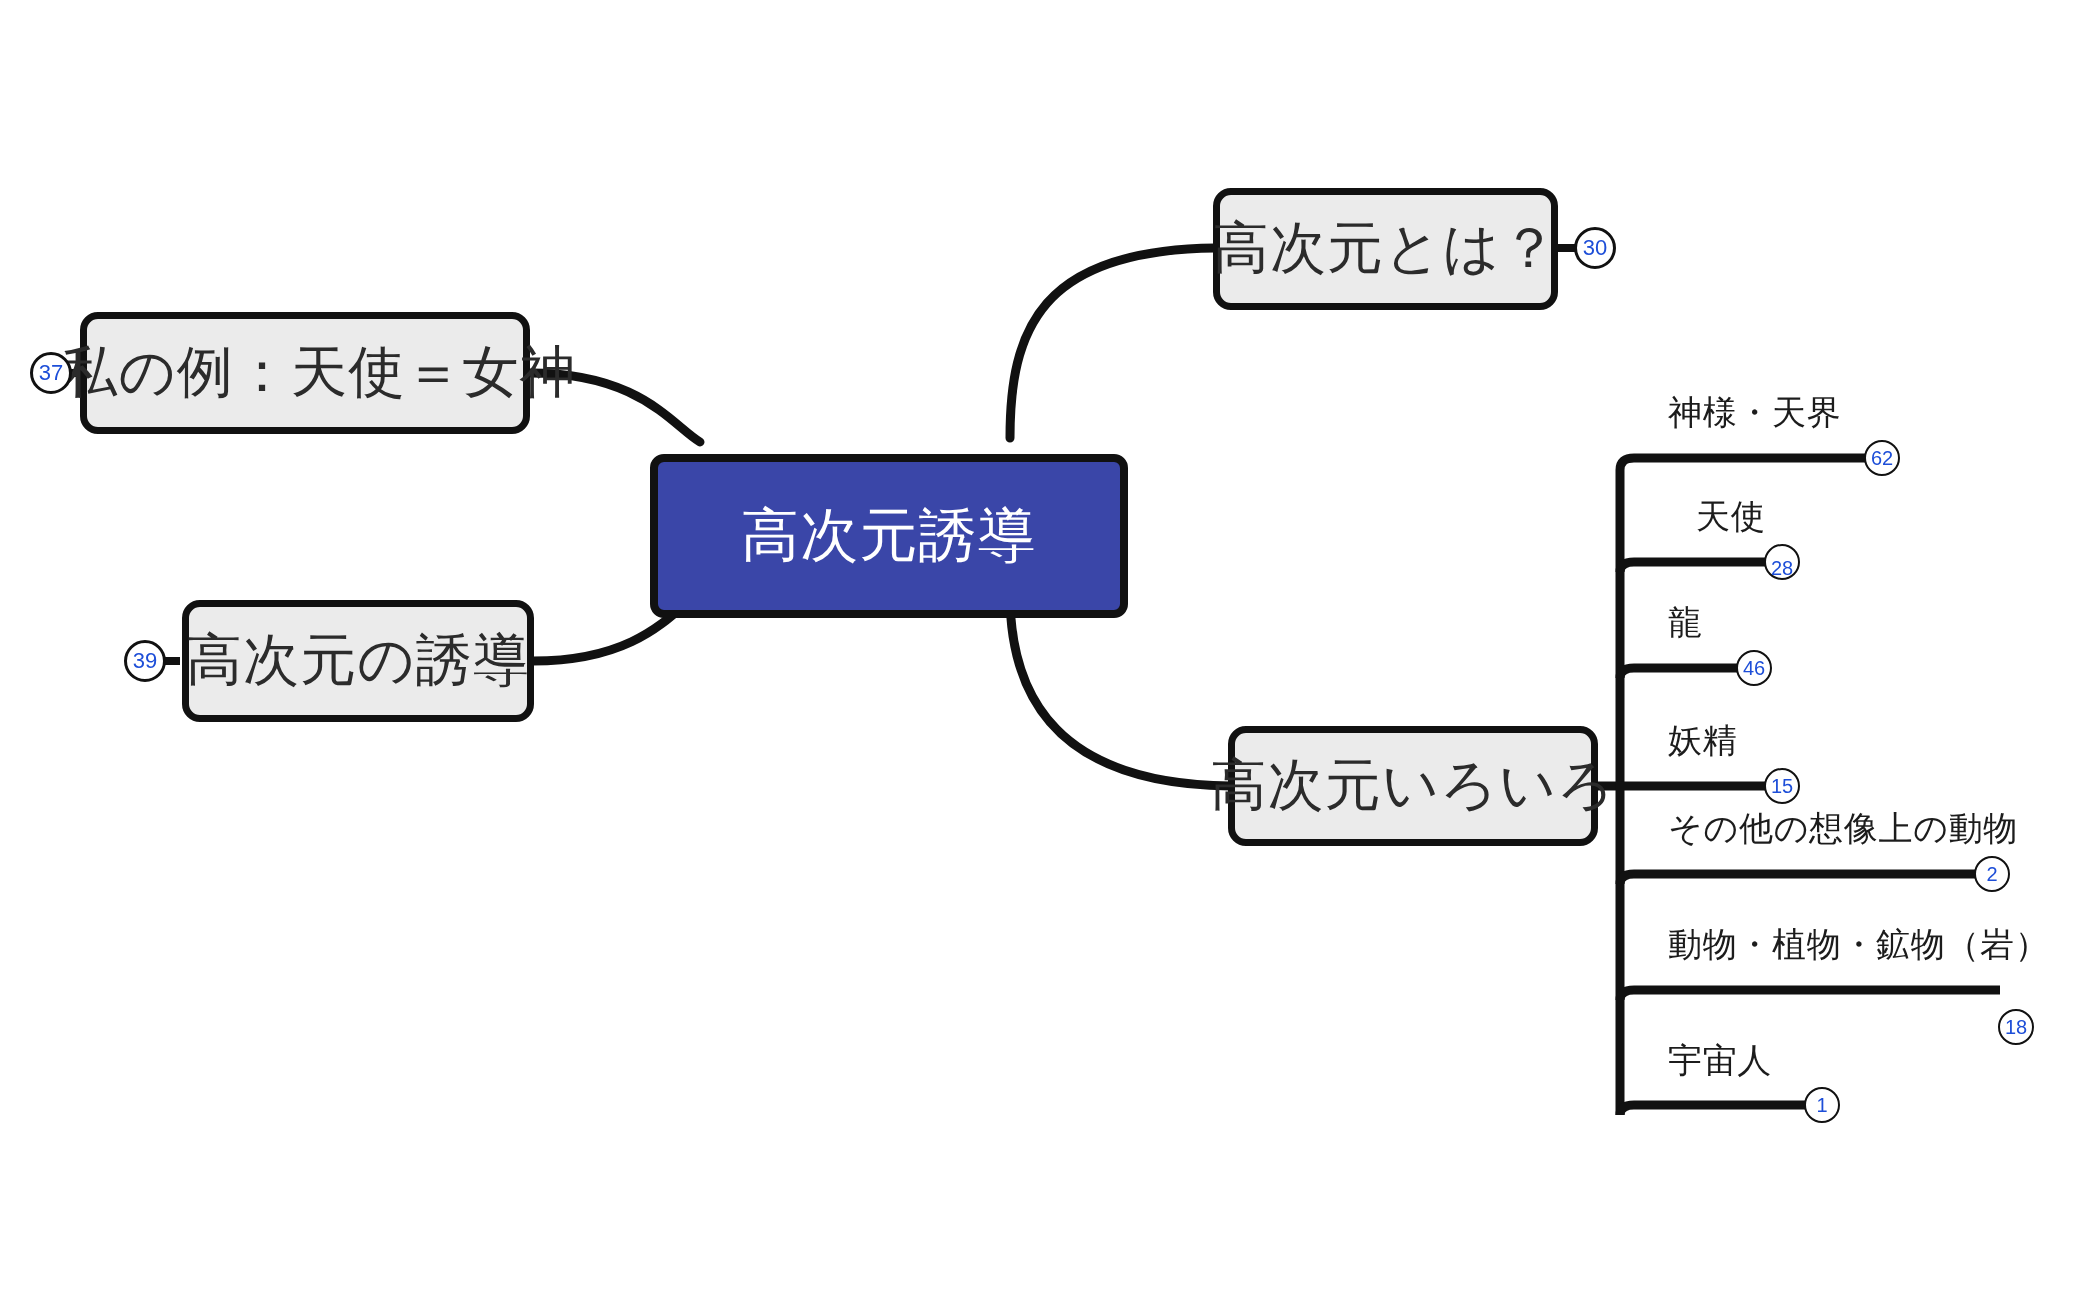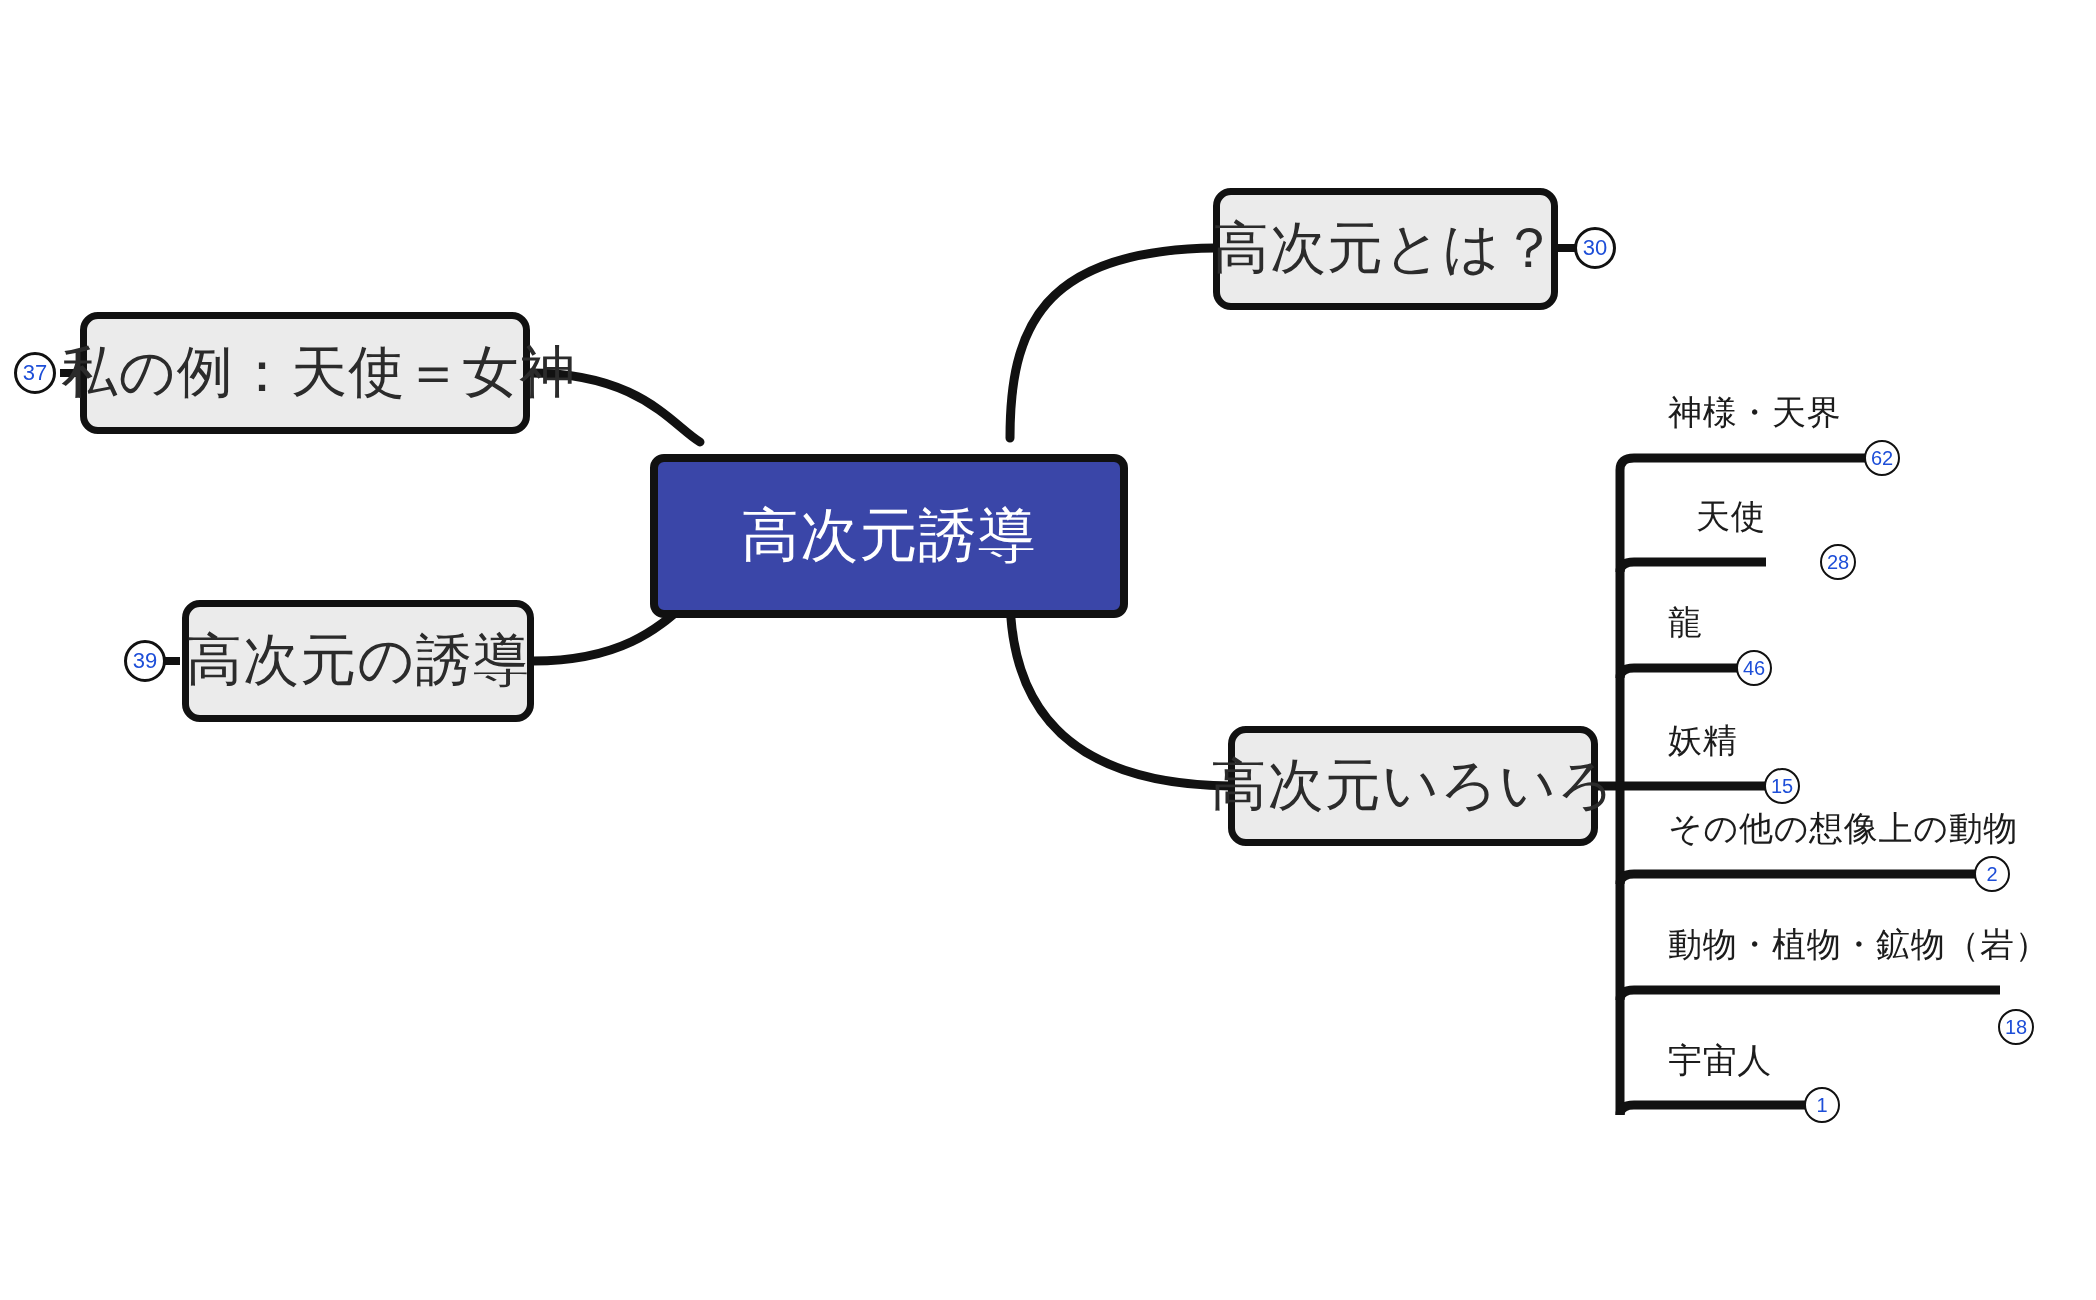--- a/index.html
+++ b/index.html
@@ -129,21 +129,21 @@
     </g>
   </svg>
 
   <div class="node root" style="left:650px; top:430px; width:478px; height:164px;margin-top:24px;">
     <span>高次元誘導</span>
   </div>
 
   <div class="node branch" style="left:80px; top:312px; width:450px; height:122px;padding-left:28px;">
     <span>私の例：天使＝女神</span>
   </div>
-  <div class="badge" style="left:14px; top:352px;">
+  <div class="badge" style="left:30px; top:352px;">
     <span>37</span>
   </div>
 
   <div class="node branch" style="left:182px; top:600px; width:352px; height:122px;">
     <span>高次元の誘導</span>
   </div>
   <div class="badge" style="left:124px; top:640px;">
     <span>39</span>
   </div>
 
@@ -157,21 +157,21 @@
   <div class="node branch" style="left:1228px; top:726px; width:370px; height:120px;">
     <span>高次元いろいろ</span>
   </div>
 
   <div class="leaf-label" style="left:1668px; top:390px;">神様・天界</div>
   <div class="badge small" style="left:1864px; top:440px;">
     <span>62</span>
   </div>
 
   <div class="leaf-label" style="left:1668px; top:494px;margin-left:28px;">天使</div>
-  <div class="badge small" style="left:1820px; top:544px;">
+  <div class="badge small" style="left:1764px; top:544px;align-items:flex-end;">
     <span>28</span>
   </div>
 
   <div class="leaf-label" style="left:1668px; top:600px;">龍</div>
   <div class="badge small" style="left:1736px; top:650px;">
     <span>46</span>
   </div>
 
   <div class="leaf-label" style="left:1668px; top:718px;">妖精</div>
   <div class="badge small" style="left:1764px; top:768px;">

